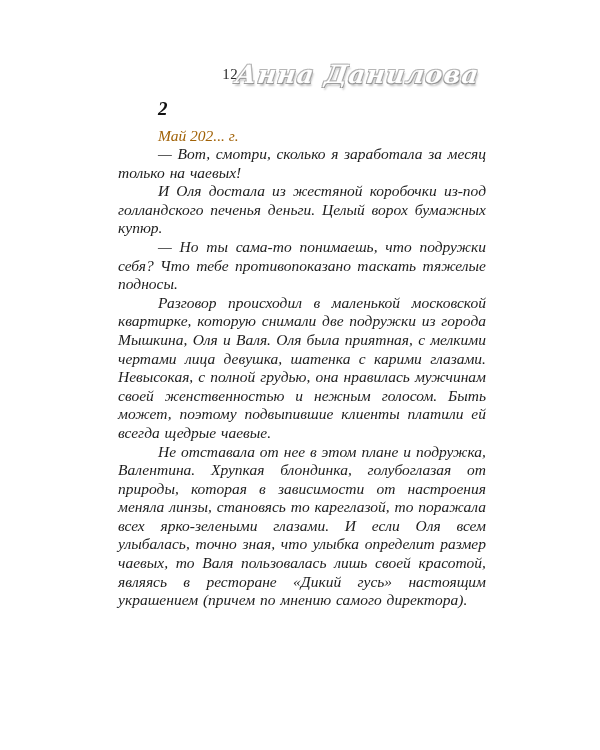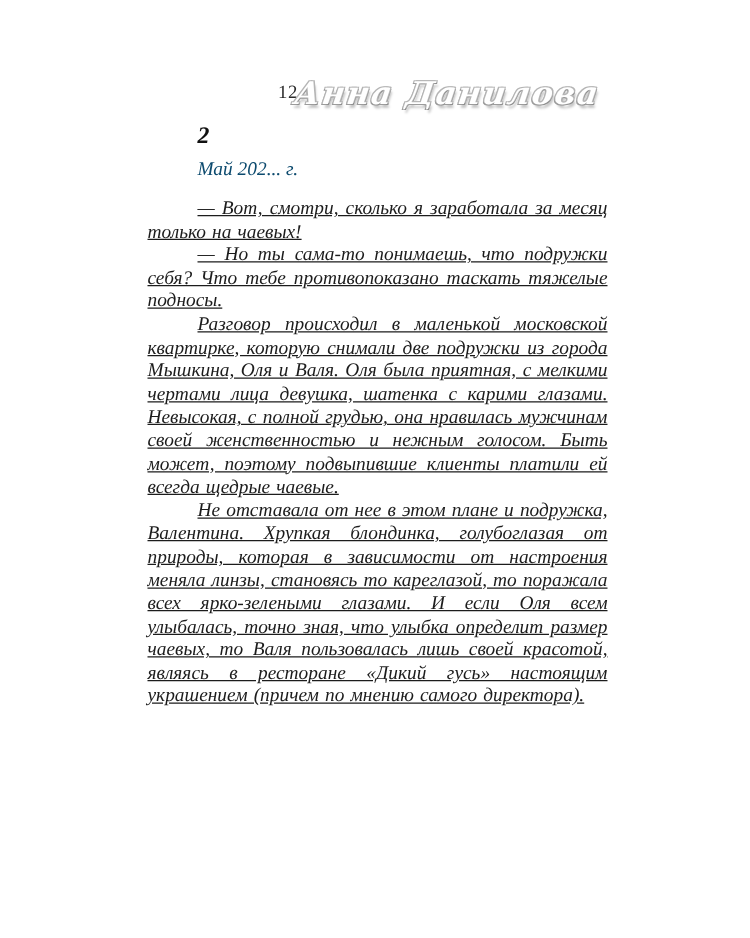--- a/index.html
+++ b/index.html
@@ -59,25 +59,23 @@
     font-size: 19px;
     font-weight: bold;
     font-style: italic;
     color: #111111;
   }
   .date-line {
     margin-top: 7px;
     padding-left: 40px;
     font-size: 15.5px;
     font-style: italic;
-    color: #0c4a6e;
+    color: #a16207;
   }
   .body-text {
-    margin-top: 13px;
-    text-decoration: underline;
   }
   .body-text p {
     margin: 0;
     text-align: justify;
     text-indent: 40px;
     font-style: italic;
     font-size: 15.5px;
     line-height: 18.6px;
     color: #1c1c1c;
     hyphens: auto;
@@ -95,19 +93,20 @@
       <span class="page-num">12</span>
       <span class="author-script">Анна Данилова</span>
     </div>
 
     <div class="chapter-num">2</div>
 
     <div class="date-line">Май 202... г.</div>
 
     <div class="body-text">
       <p>— Вот, смотри, сколько я заработала за месяц только на чаевых!</p>
+      <p>И Оля достала из жестяной коробочки из-под голландского печенья деньги. Целый ворох бумажных купюр.</p>
       <p>— Но ты сама-то понимаешь, что подружки себя? Что тебе противопоказано таскать тяжелые подносы.</p>
       <p>Разговор происходил в маленькой московской квартирке, которую снимали две подружки из города Мышкина, Оля и Валя. Оля была приятная, с мелкими чертами лица девушка, шатенка с карими глазами. Невысокая, с полной грудью, она нравилась мужчинам своей женственностью и нежным голосом. Быть может, поэтому подвыпившие клиенты платили ей всегда щедрые чаевые.</p>
       <p>Не отставала от нее в этом плане и подружка, Валентина. Хрупкая блондинка, голубоглазая от природы, которая в зависимости от настроения меняла линзы, становясь то кареглазой, то поражала всех ярко-зелеными глазами. И если Оля всем улыбалась, точно зная, что улыбка определит размер чаевых, то Валя пользовалась лишь своей красотой, являясь в ресторане «Дикий гусь» настоящим украшением (причем по мнению самого директора).</p>
     </div>
 
   </div>
 </div>
 
 </body></html>

